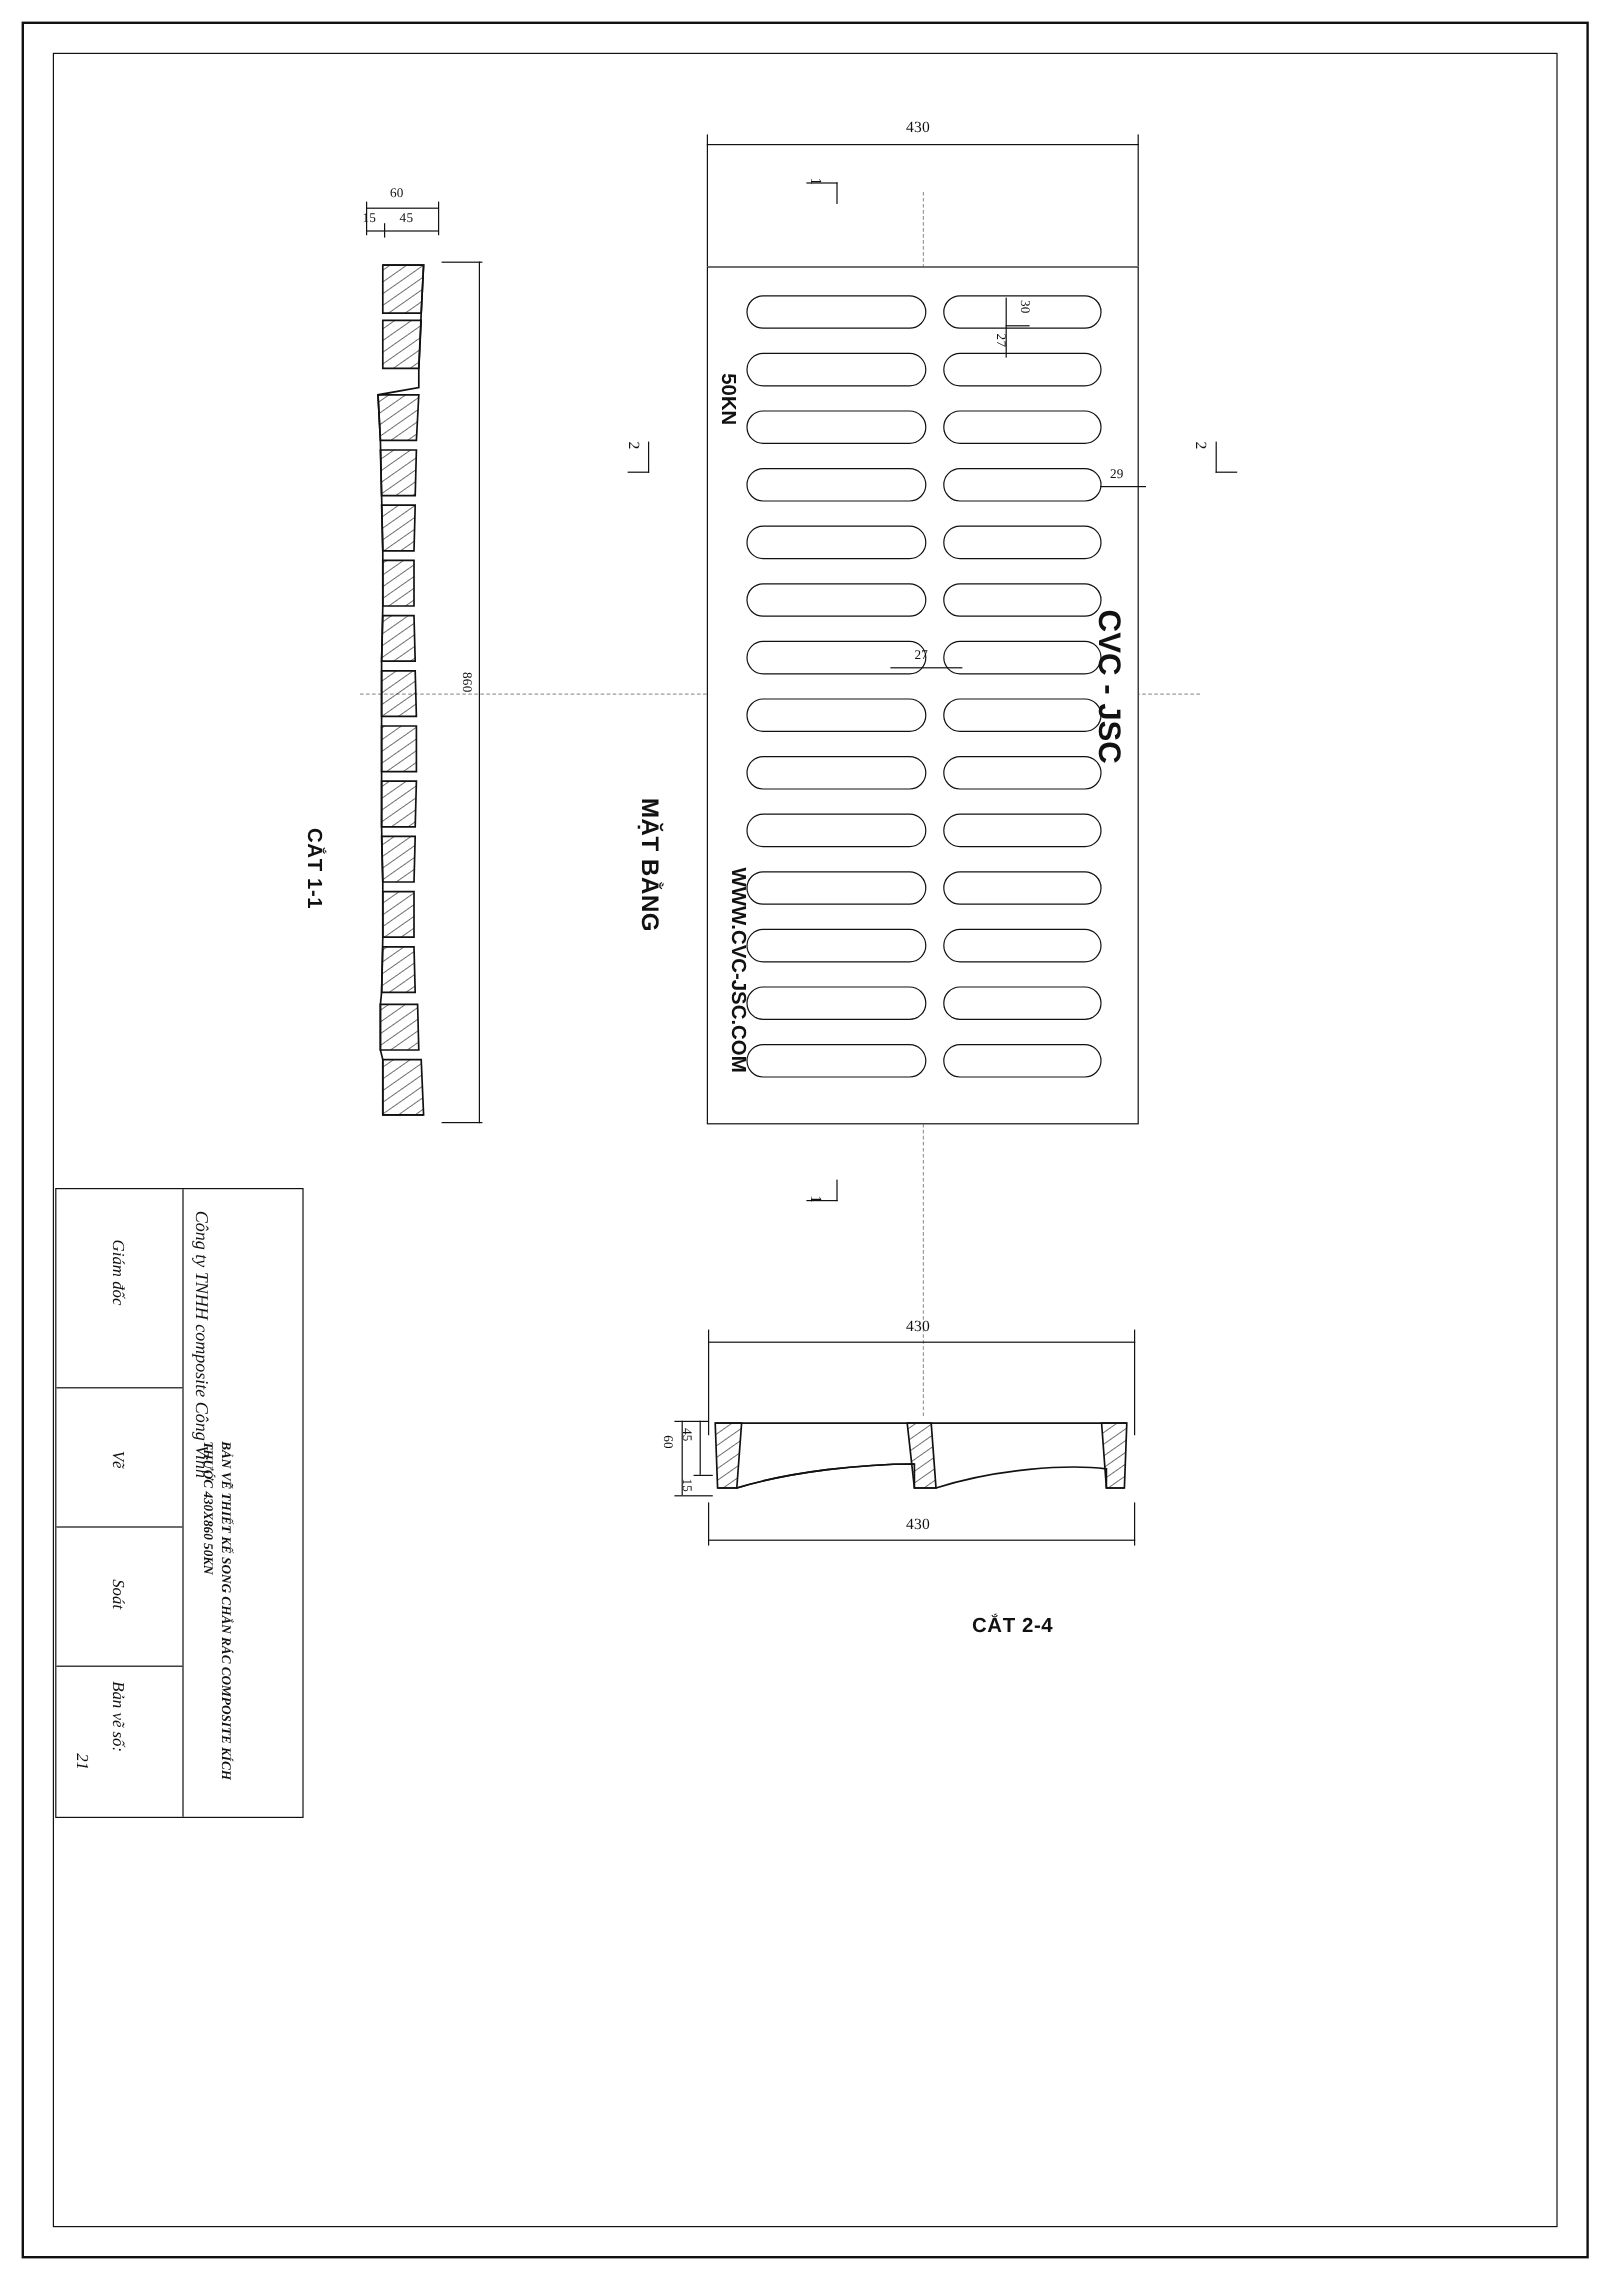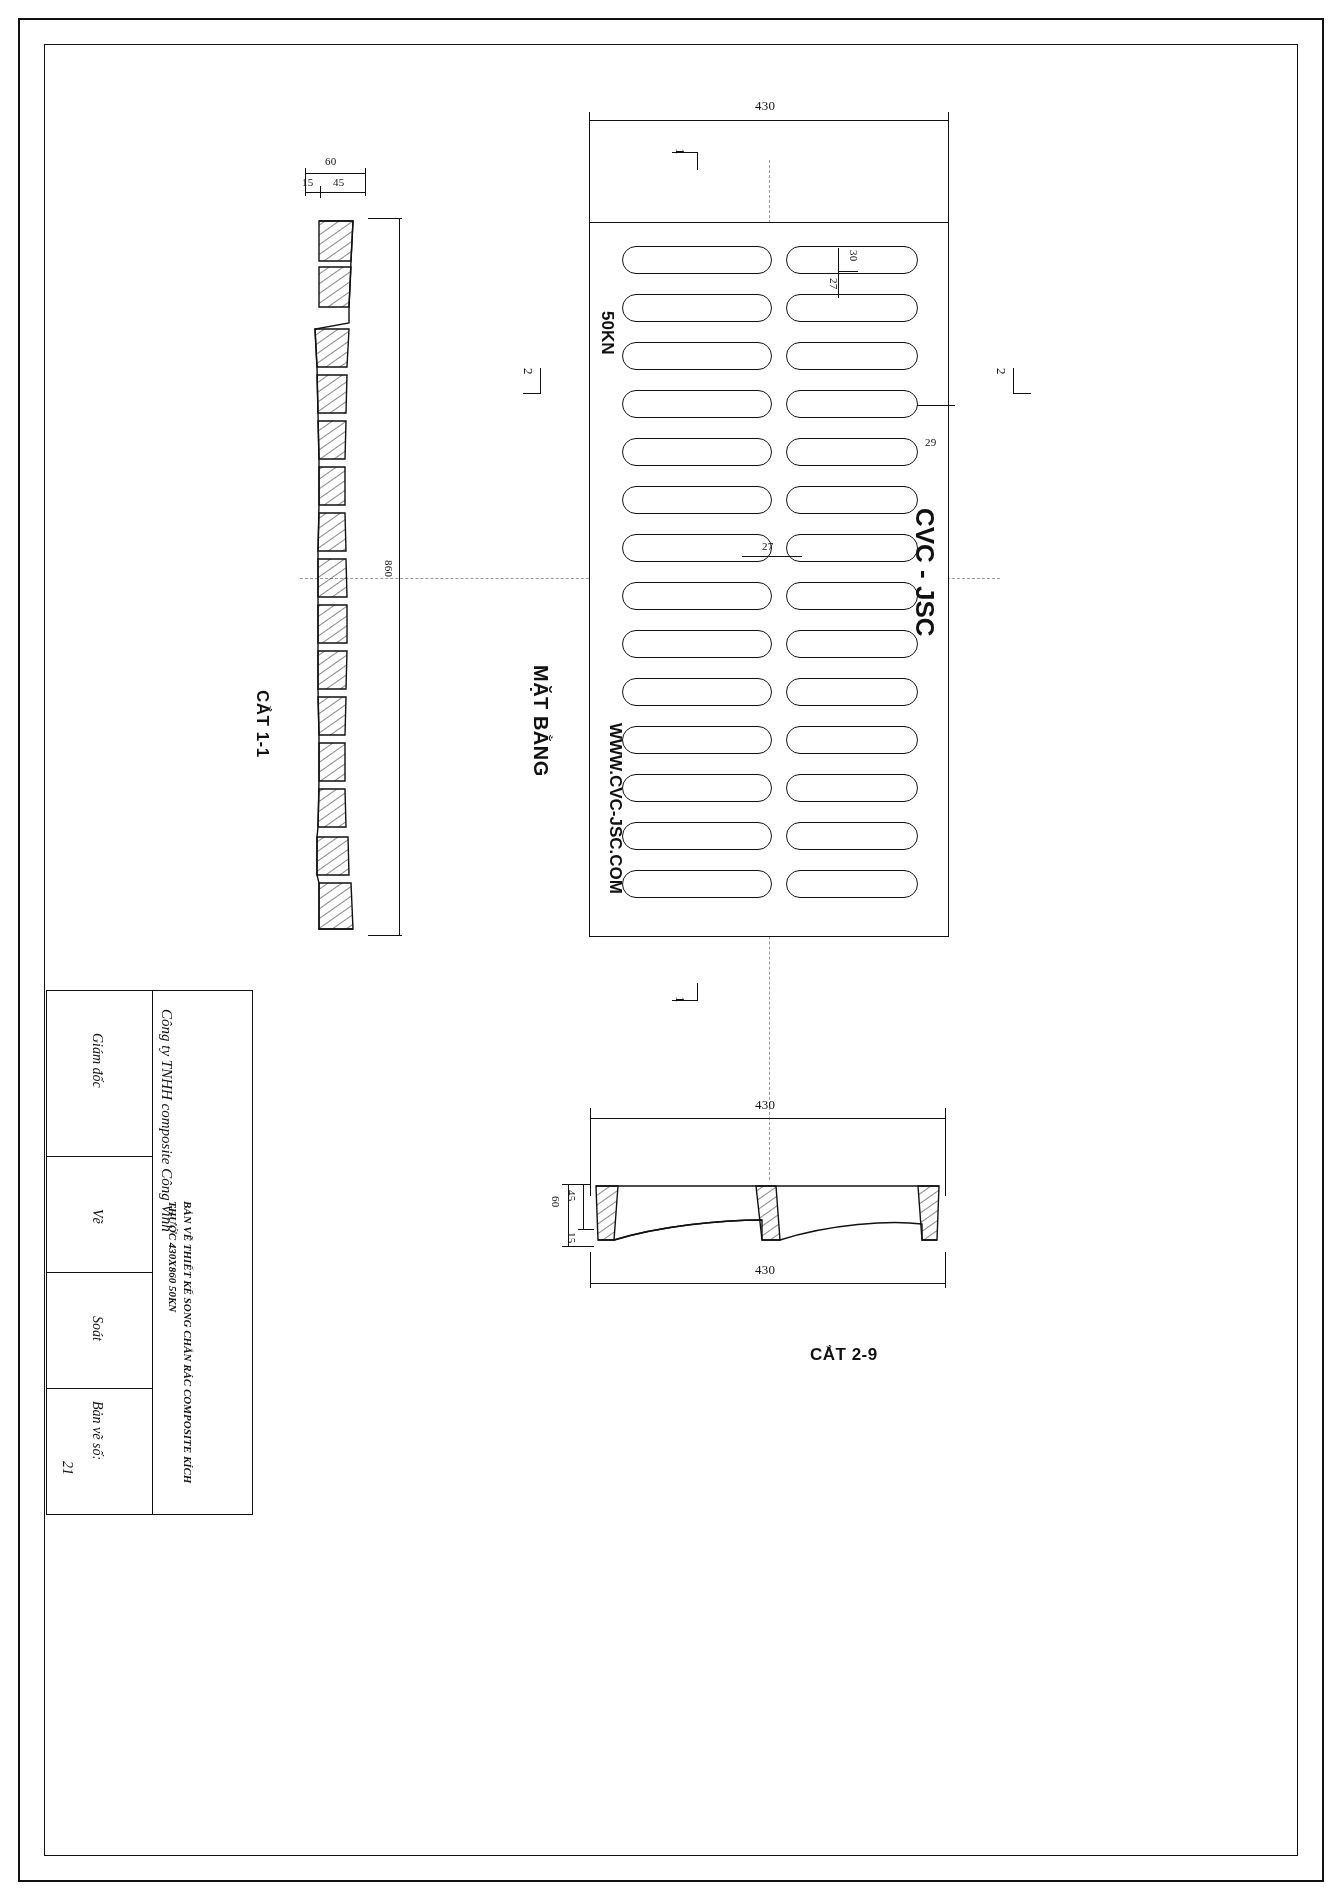--- a/index.html
+++ b/index.html
@@ -107,21 +107,21 @@
   <div class="brandtext" style="left:940px;top:508px;font-size:26px;transform:rotate(90deg);transform-origin:left top;">CVC - JSC</div>
   <div class="brandtext" style="left:625px;top:723px;font-size:17px;transform:rotate(90deg);transform-origin:left top;">WWW.CVC-JSC.COM</div>
   <div class="brandtext" style="left:617px;top:311px;font-size:17px;transform:rotate(90deg);transform-origin:left top;">50KN</div>
 
   <div class="line vline" style="left:838px;top:248px;height:50px;"></div>
   <div class="line hline" style="left:838px;top:271px;width:20px;"></div>
   <div class="lbl lbl-sm" style="left:860px;top:250px;transform:rotate(90deg);transform-origin:left top;">30</div>
   <div class="lbl lbl-sm" style="left:840px;top:278px;transform:rotate(90deg);transform-origin:left top;">27</div>
 
   <div class="line hline" style="left:917px;top:405px;width:38px;"></div>
-  <div class="lbl lbl-sm" style="left:925px;top:389px;margin-top:47px;">29</div>
+  <div class="lbl lbl-sm" style="left:925px;top:389px;">29</div>
 
   <div class="line hline" style="left:742px;top:556px;width:60px;"></div>
   <div class="lbl lbl-sm" style="left:762px;top:540px;">27</div>
 
   <div class="lbl title-big" style="left:552px;top:665px;transform:rotate(90deg);transform-origin:left top;">MẶT BẰNG</div>
 
   <div class="line hline" style="left:305px;top:173px;width:60px;"></div>
   <div class="lbl lbl-sm" style="left:325px;top:155px;">60</div>
   <div class="line hline" style="left:305px;top:192px;width:60px;"></div>
   <div class="line vline" style="left:305px;top:168px;height:28px;"></div>
@@ -200,21 +200,21 @@
   <div class="line hline" style="left:562px;top:1246px;width:32px;"></div>
   <div class="lbl lbl-sm" style="left:578px;top:1190px;transform:rotate(90deg);transform-origin:left top;">45</div>
   <div class="lbl lbl-sm" style="left:562px;top:1196px;transform:rotate(90deg);transform-origin:left top;">60</div>
   <div class="lbl lbl-sm" style="left:578px;top:1232px;transform:rotate(90deg);transform-origin:left top;">15</div>
 
   <div class="line vline" style="left:590px;top:1252px;height:36px;"></div>
   <div class="line vline" style="left:945px;top:1252px;height:36px;"></div>
   <div class="line hline" style="left:590px;top:1283px;width:356px;"></div>
   <div class="lbl" style="left:755px;top:1262px;">430</div>
 
-  <div class="lbl title-mid" style="left:810px;top:1345px;">CẮT 2-9</div>
+  <div class="lbl title-mid" style="left:810px;top:1345px;">CẮT 2-4</div>
 
   <div id="titleblock">
     <div class="tb-col1">
       <div class="tb-row" style="top:0;height:166px;"></div>
       <div class="tb-row" style="top:166px;height:116px;"></div>
       <div class="tb-row" style="top:282px;height:116px;"></div>
       <div class="tb-row" style="top:398px;height:125px;border-bottom:0;"></div>
 
       <div class="tb-cellText" style="left:58px;top:42px;transform:rotate(90deg);transform-origin:left top;">Giám đốc</div>
       <div class="tb-cellText" style="left:58px;top:218px;transform:rotate(90deg);transform-origin:left top;">Vẽ</div>

